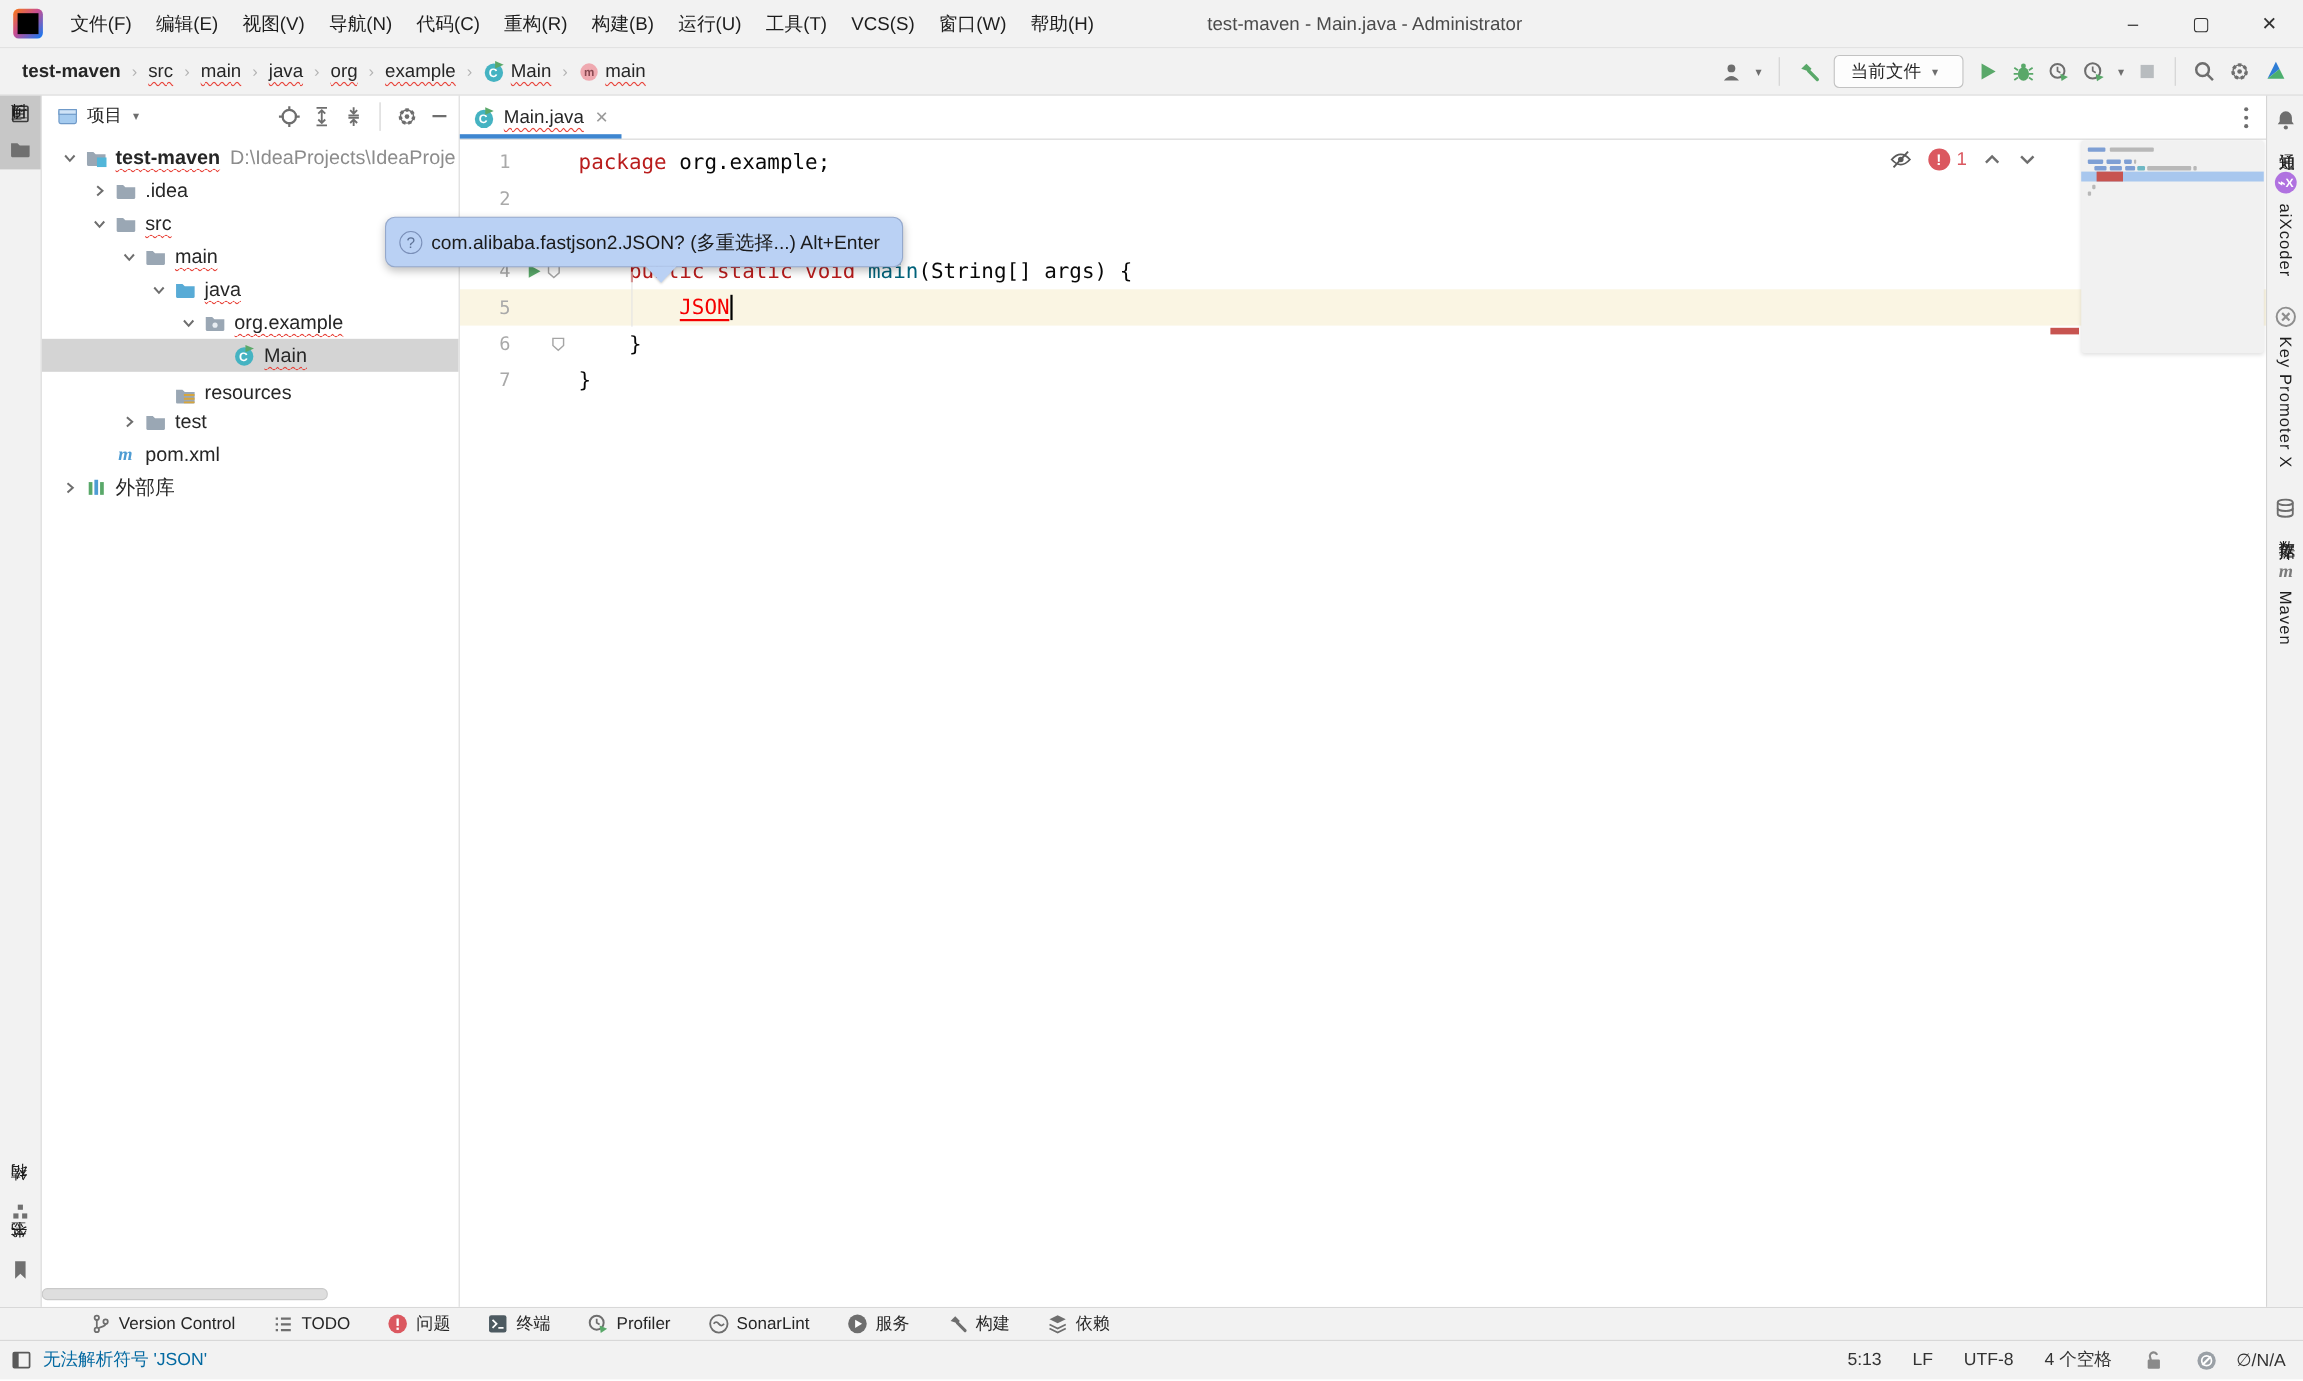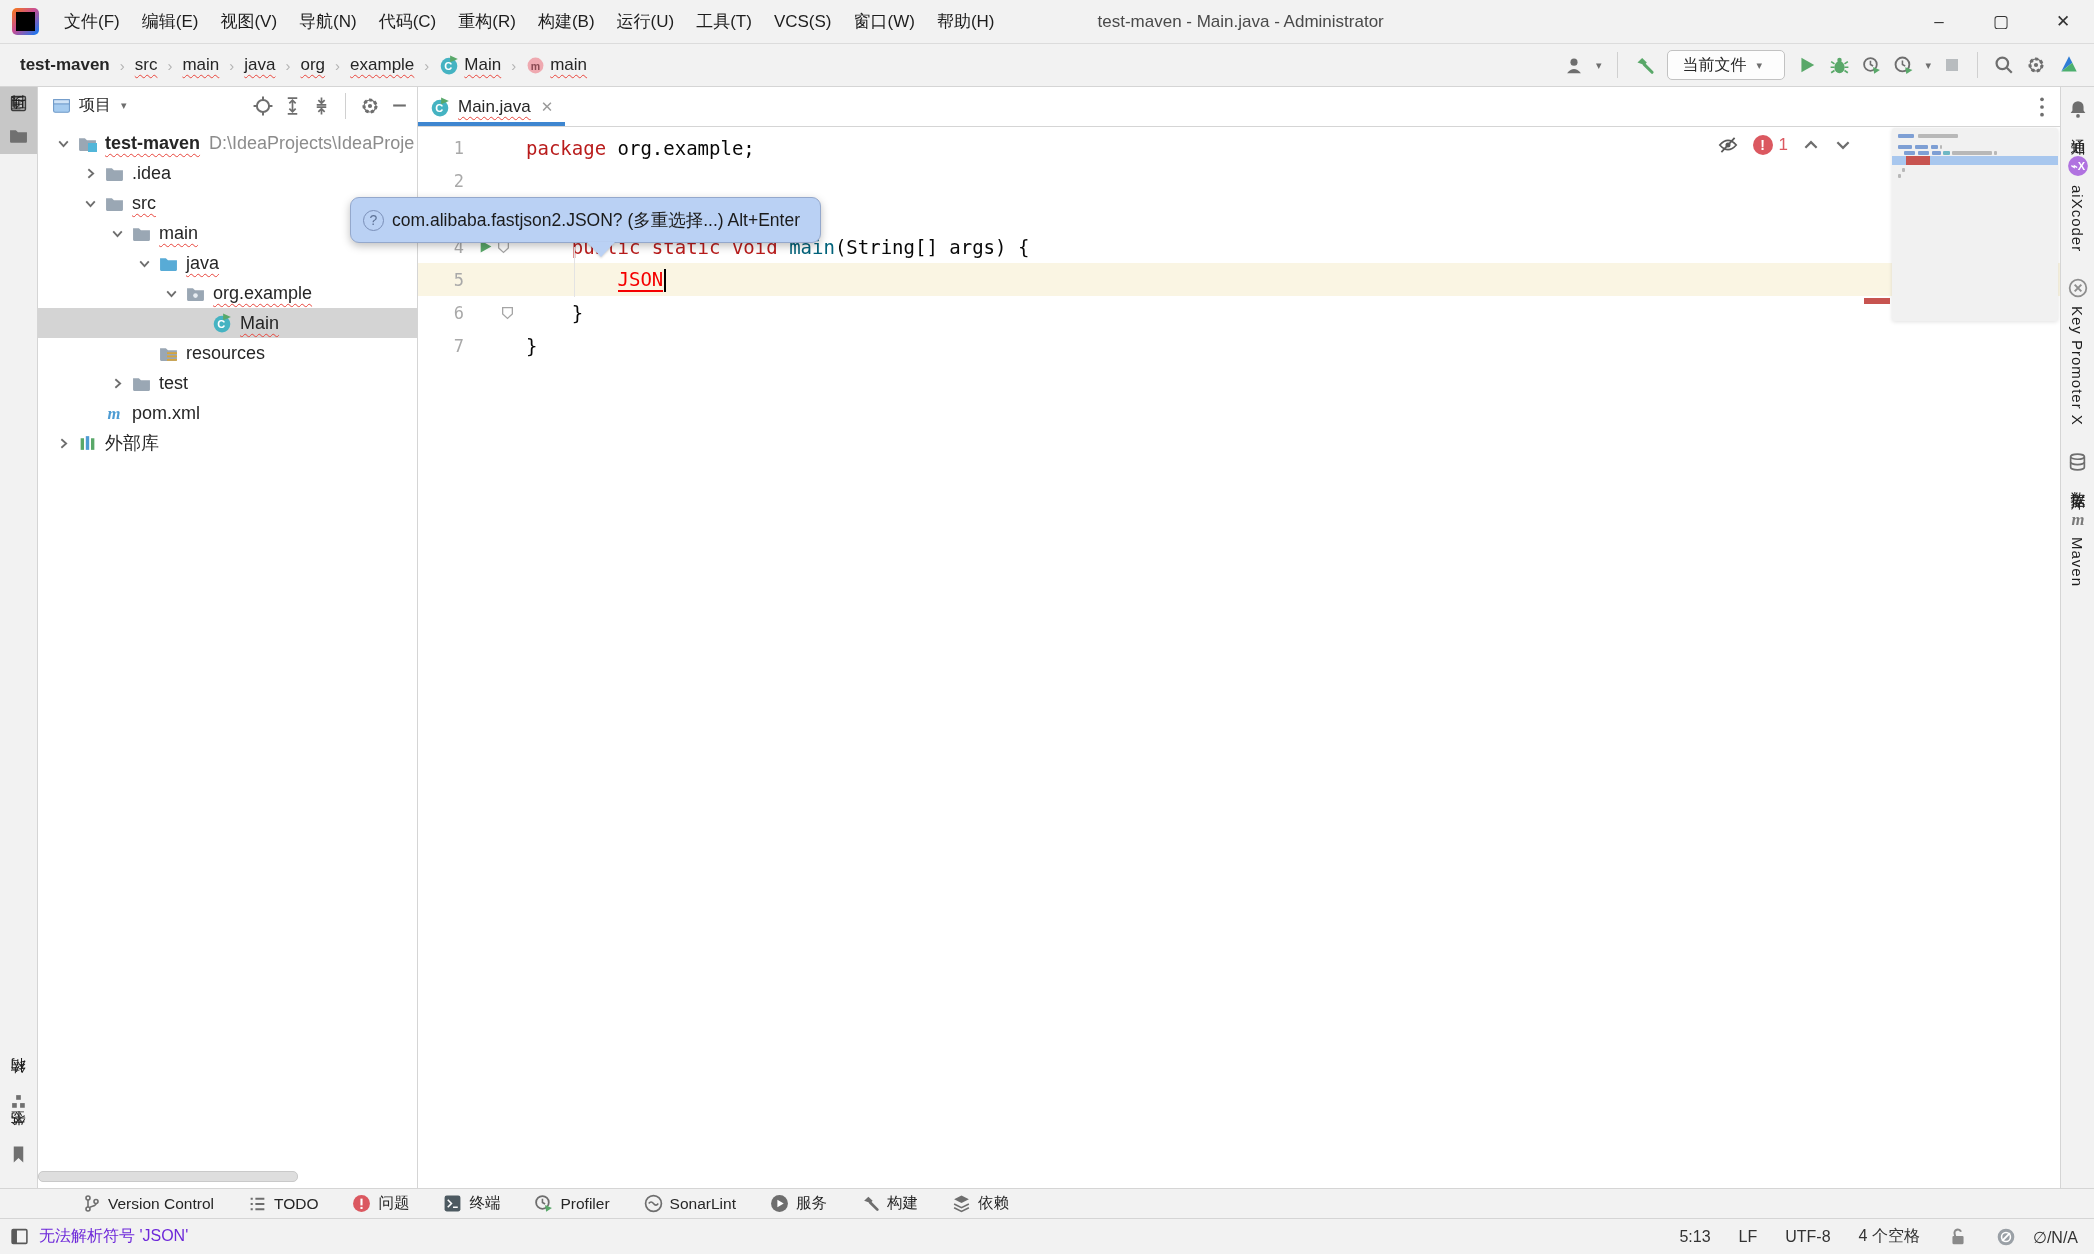--- a/index.html
+++ b/index.html
@@ -83,21 +83,21 @@
 
   
   .tooltip { position:absolute; left:350px; top:197px; height:46px; background:#BAD1F4; border:1px solid #94A8CC; border-radius:9px; display:flex; align-items:center; gap:8px; padding:0 20px 0 12px; font-size:17.5px; color:#1b1b1b; box-shadow:0 3px 8px rgba(0,0,0,.25); z-index:40; white-space:nowrap; }
   .tooltip-arrow { position:absolute; left:236px; top:44px; width:0; height:0; border-left:14px solid transparent; border-right:14px solid transparent; border-top:15px solid #BAD1F4; filter:drop-shadow(0 1px 1px rgba(0,0,0,.2)); }
   .q-ico { width:21px; height:21px; border-radius:50%; border:1.5px solid #7A8FB8; color:#5E7296; font-size:14px; display:flex; align-items:center; justify-content:center; flex:0 0 auto; }
 
   
   .bottom-bar { height:30px; background:#F2F2F2; border-top:1px solid #D5D5D5; display:flex; align-items:center; padding-left:66px; }
   .bitem { display:flex; align-items:center; gap:7px; padding:0 17px; font-size:15.5px; color:#262626; height:100%; }
   .status-bar { height:36px; background:#F2F2F2; border-top:1px solid #D5D5D5; display:flex; align-items:center; padding:0 16px 0 10px; font-size:16px; }
-  .status-msg { margin-left:10px; color:#6d28d9; }
+  .status-msg { margin-left:10px; color:#0369a1; }
   .status-right { margin-left:auto; display:flex; align-items:center; gap:28px; color:#333; }
 </style>
 </head>
 <body>
 
 <div id="app">
 
   <div class="titlebar">
     <div class="logo"></div>
     <div style="display:flex">
@@ -414,21 +414,21 @@
             <span class="chevbox"></span>
             <span class="ticon">
               <svg width="20" height="20" viewBox="0 0 18 18">
                 <circle cx="9" cy="10" r="7.5" fill="#45B3C2"></circle>
                 <text x="8.4" y="13.6" font-size="10" font-weight="bold" fill="#fff" text-anchor="middle" font-family="sans-serif">C</text>
                 <polygon points="10,0.5 17,3.5 10,6.5" fill="#59A869"></polygon>
               </svg>
             </span>
             <span class="sq">Main</span>
           </div>
-          <div class="trow" style="padding-left: 95px;">
+          <div class="trow" style="padding-left: 95px; align-items: flex-end;">
             <span class="chevbox"></span>
             <span class="ticon">
               <svg width="19" height="17" viewBox="0 0 18 16">
                 <path d="M1 3h5.5l2 2H17v9a1 1 0 0 1-1 1H2a1 1 0 0 1-1-1z" fill="#9AA7B4"></path>
               </svg>
               <svg width="10" height="10" viewBox="0 0 9 9" style="margin-left:-11px;margin-top:7px">
                 <path d="M0 1h9M0 4h9M0 7h9" stroke="#D6A53C" stroke-width="1.6"></path>
               </svg>
             </span>
             <span class="">resources</span>

